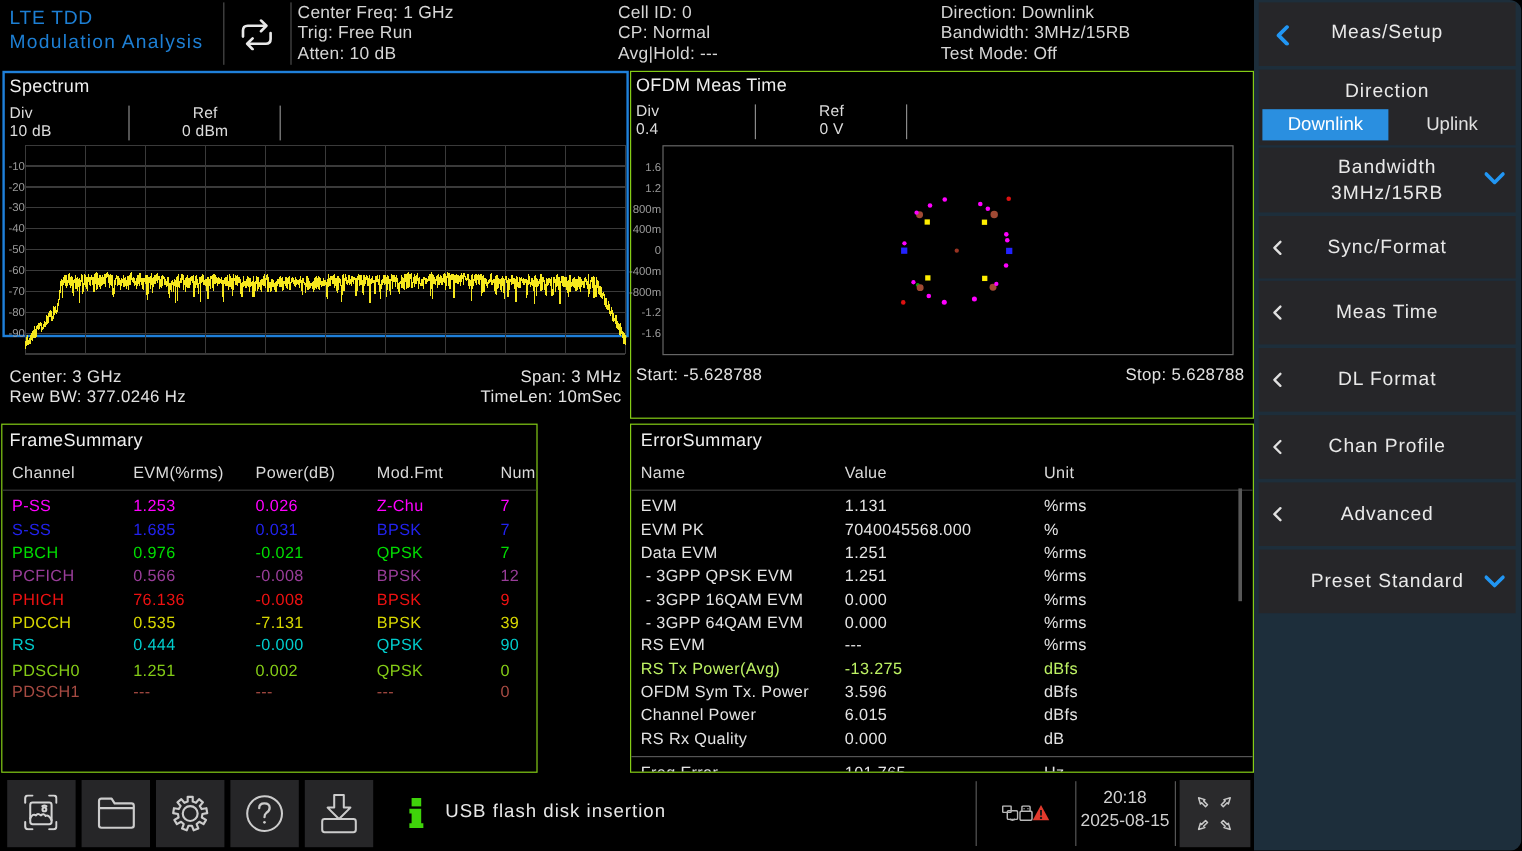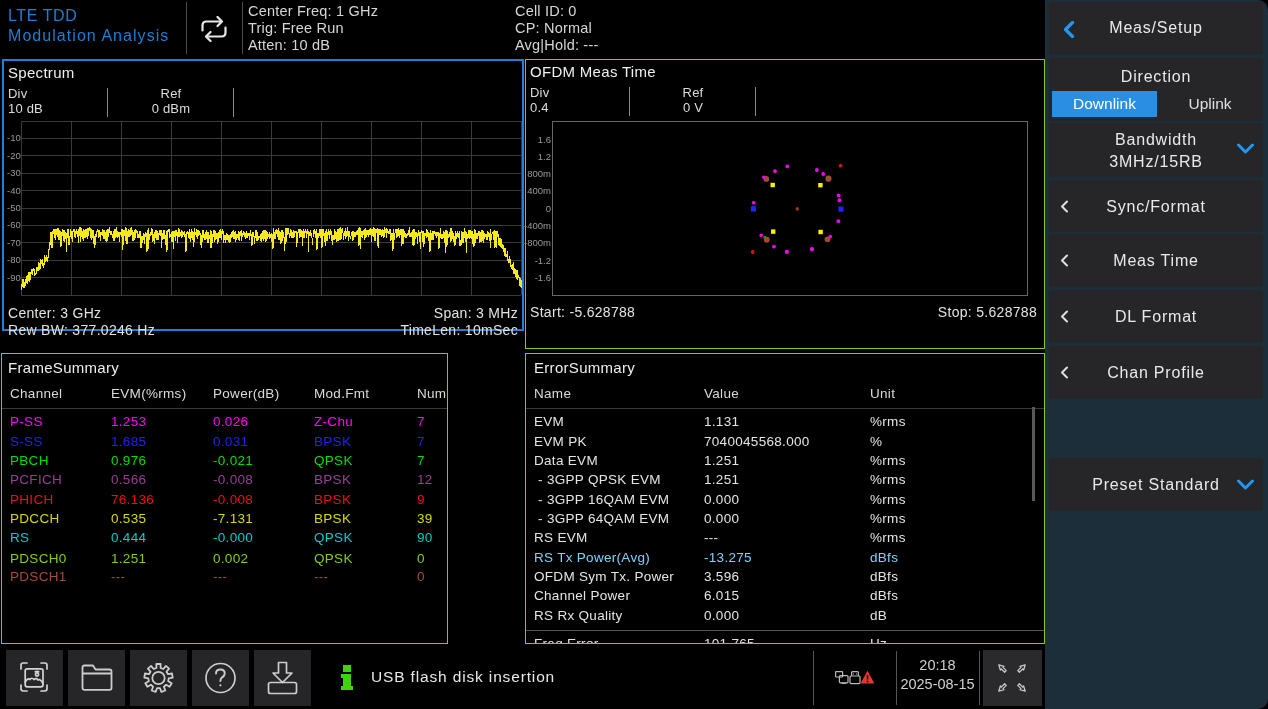--- a/index.html
+++ b/index.html
@@ -31,22 +31,23 @@
     <g fill="none" stroke="#e8e8e8" stroke-width="2.2" stroke-linecap="round" stroke-linejoin="round">
       <path d="M3.5 14.5 L3.5 9.5 Q3.5 5.5 7.5 5.5 L22 5.5"></path>
       <path d="M18.5 1 L23 5.5 L18.5 10"></path>
       <path d="M26.5 11.5 L26.5 16.5 Q26.5 20.5 22.5 20.5 L8 20.5"></path>
       <path d="M11.5 16 L7 20.5 L11.5 25"></path>
     </g>
   </svg>
   <div class="vsep" style="left:242px"></div>
   <div class="topinfo" style="left:248px">Center Freq: 1 GHz<br>Trig: Free Run<br>Atten: 10 dB</div>
   <div class="topinfo" style="left:515px">Cell ID: 0<br>CP: Normal<br>Avg|Hold: ---</div>
-
-  <div class="panel" style="left:2px;top:59px;width:522px;height:272px;border:2px solid #1f80da;">
+  <div class="topinfo" style="left:784px">Direction: Downlink<br>Bandwidth: 3MHz/15RB<br>Test Mode: Off</div>
+
+  <div class="panel" style="left:2px;top:59px;width:522px;height:222px;border:2px solid #1f80da;">
     <div class="ptitle">Spectrum</div>
     <div class="divref" style="left:4px;">Div<br>10 dB</div>
     <div class="divref" style="left:103px;width:128px;text-align:center;">Ref<br>0 dBm</div>
     <div class="hsep" style="left:103px"></div>
     <div class="hsep" style="left:229px"></div>
     <svg class="abs" style="left:0;top:0" width="518" height="286" viewBox="0 0 518 286">
       <g stroke="#3a3a3a" stroke-width="1" shape-rendering="crispEdges">
           <line x1="17" y1="60" x2="17" y2="234"></line>
           <line x1="67" y1="60" x2="67" y2="234"></line>
           <line x1="117" y1="60" x2="117" y2="234"></line>
@@ -248,21 +249,21 @@
       <div class="trow" style="top:155.0px;color:#e4e4e4">
         <span style="left:8px">&nbsp;- 3GPP 64QAM EVM</span>
         <span style="left:178px">0.000</span>
         <span style="left:344px">%rms</span>
       </div>
       <div class="trow" style="top:174.4px;color:#e4e4e4">
         <span style="left:8px">RS EVM</span>
         <span style="left:178px">---</span>
         <span style="left:344px">%rms</span>
       </div>
-      <div class="trow" style="top:193.7px;color:#7dd3fc">
+      <div class="trow" style="top:193.7px;color:#bef264">
         <span style="left:8px">RS Tx Power(Avg)</span>
         <span style="left:178px">-13.275</span>
         <span style="left:344px">dBfs</span>
       </div>
       <div class="trow" style="top:213.0px;color:#e4e4e4">
         <span style="left:8px">OFDM Sym Tx. Power</span>
         <span style="left:178px">3.596</span>
         <span style="left:344px">dBfs</span>
       </div>
       <div class="trow" style="top:232.4px;color:#e4e4e4">
@@ -318,20 +319,26 @@
       <svg class="chevl" style="left:11px;top:20px" width="9" height="13" viewBox="0 0 9 13">
           <path d="M7 1.5 L2 6.5 L7 11.5" fill="none" stroke="#e0e0e0" stroke-width="2" stroke-linecap="round" stroke-linejoin="round"></path>
         </svg>
       <div class="sbtext" style="top:18px;">DL Format</div>
     </div>
     <div class="sbblock" style="top:346px;height:53px;">
       <svg class="chevl" style="left:11px;top:20px" width="9" height="13" viewBox="0 0 9 13">
           <path d="M7 1.5 L2 6.5 L7 11.5" fill="none" stroke="#e0e0e0" stroke-width="2" stroke-linecap="round" stroke-linejoin="round"></path>
         </svg>
       <div class="sbtext" style="top:18px;">Chan Profile</div>
+    </div>
+    <div class="sbblock" style="top:402px;height:53px;">
+      <svg class="chevl" style="left:11px;top:20px" width="9" height="13" viewBox="0 0 9 13">
+          <path d="M7 1.5 L2 6.5 L7 11.5" fill="none" stroke="#e0e0e0" stroke-width="2" stroke-linecap="round" stroke-linejoin="round"></path>
+        </svg>
+      <div class="sbtext" style="top:18px;">Advanced</div>
     </div>
     <div class="sbblock" style="top:458px;height:53px;">
       <div class="sbtext" style="top:18px;">Preset Standard</div>
       <svg class="abs" style="right:9px;top:21px" width="17" height="12" viewBox="0 0 17 12">
           <path d="M1.5 2 L8.5 9 L15.5 2" fill="none" stroke="#2196f3" stroke-width="3" stroke-linecap="round" stroke-linejoin="round"></path>
         </svg>
     </div>
   </div>
 
   <div class="btn" style="left:6px">

